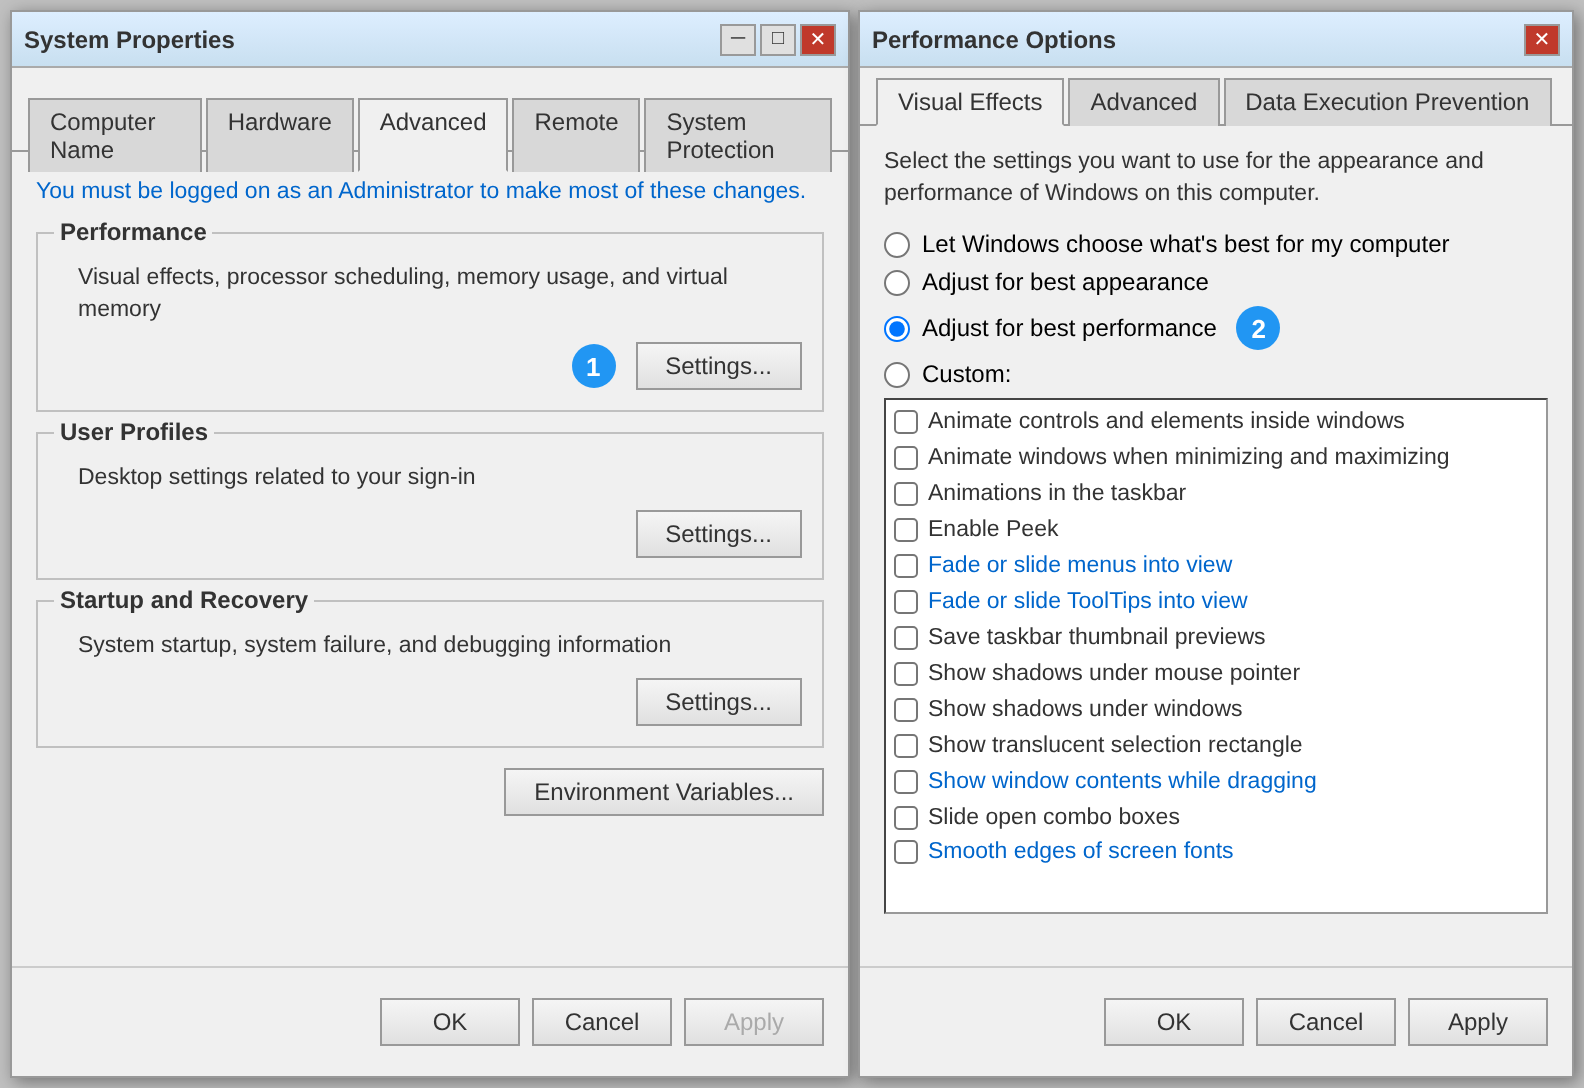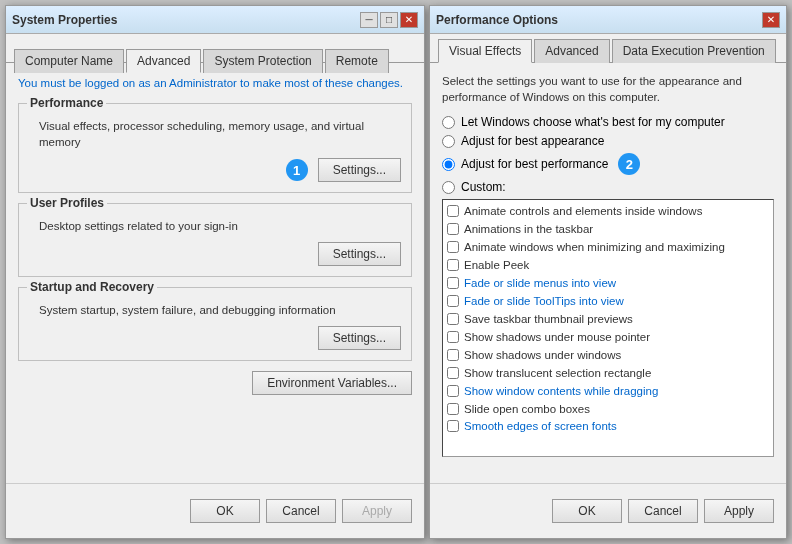--- a/index.html
+++ b/index.html
@@ -290,23 +290,24 @@
     <span class="title-bar-text">System Properties</span>
     <div class="title-bar-controls">
       <div class="title-bar-btn">─</div>
       <div class="title-bar-btn">□</div>
       <div class="title-bar-btn close">✕</div>
     </div>
   </div>
 
   <div class="tabs">
     <div class="tab">Computer Name</div>
+    <div class="tab">Hardware</div>
     <div class="tab active">Advanced</div>
+    <div class="tab">Remote</div>
     <div class="tab">System Protection</div>
-    <div class="tab">Remote</div>
   </div>
 
   <div class="content">
     <div class="info-text">You must be logged on as an Administrator to make most of these changes.</div>
 
     <div class="section">
       <span class="section-title">Performance</span>
       <div class="section-desc">Visual effects, processor scheduling, memory usage, and virtual memory</div>
       <div class="settings-btn-row-annotated">
         <span class="circle-label">1</span>
@@ -378,25 +379,25 @@
     </div>
 
     <div class="checklist-box">
 
     <div class="check-item">
           <input type="checkbox" style="">
           <label>Animate controls and elements inside windows</label>
         </div>
         <div class="check-item">
           <input type="checkbox" style="">
+          <label>Animate windows when minimizing and maximizing</label>
+        </div>
+        <div class="check-item">
+          <input type="checkbox" style="">
           <label>Animations in the taskbar</label>
-        </div>
-        <div class="check-item">
-          <input type="checkbox" style="">
-          <label>Animate windows when minimizing and maximizing</label>
         </div>
         <div class="check-item">
           <input type="checkbox" style="">
           <label>Enable Peek</label>
         </div>
         <div class="check-item">
           <input type="checkbox" style="">
           <label class="blue">Fade or slide menus into view</label>
         </div>
         <div class="check-item">

